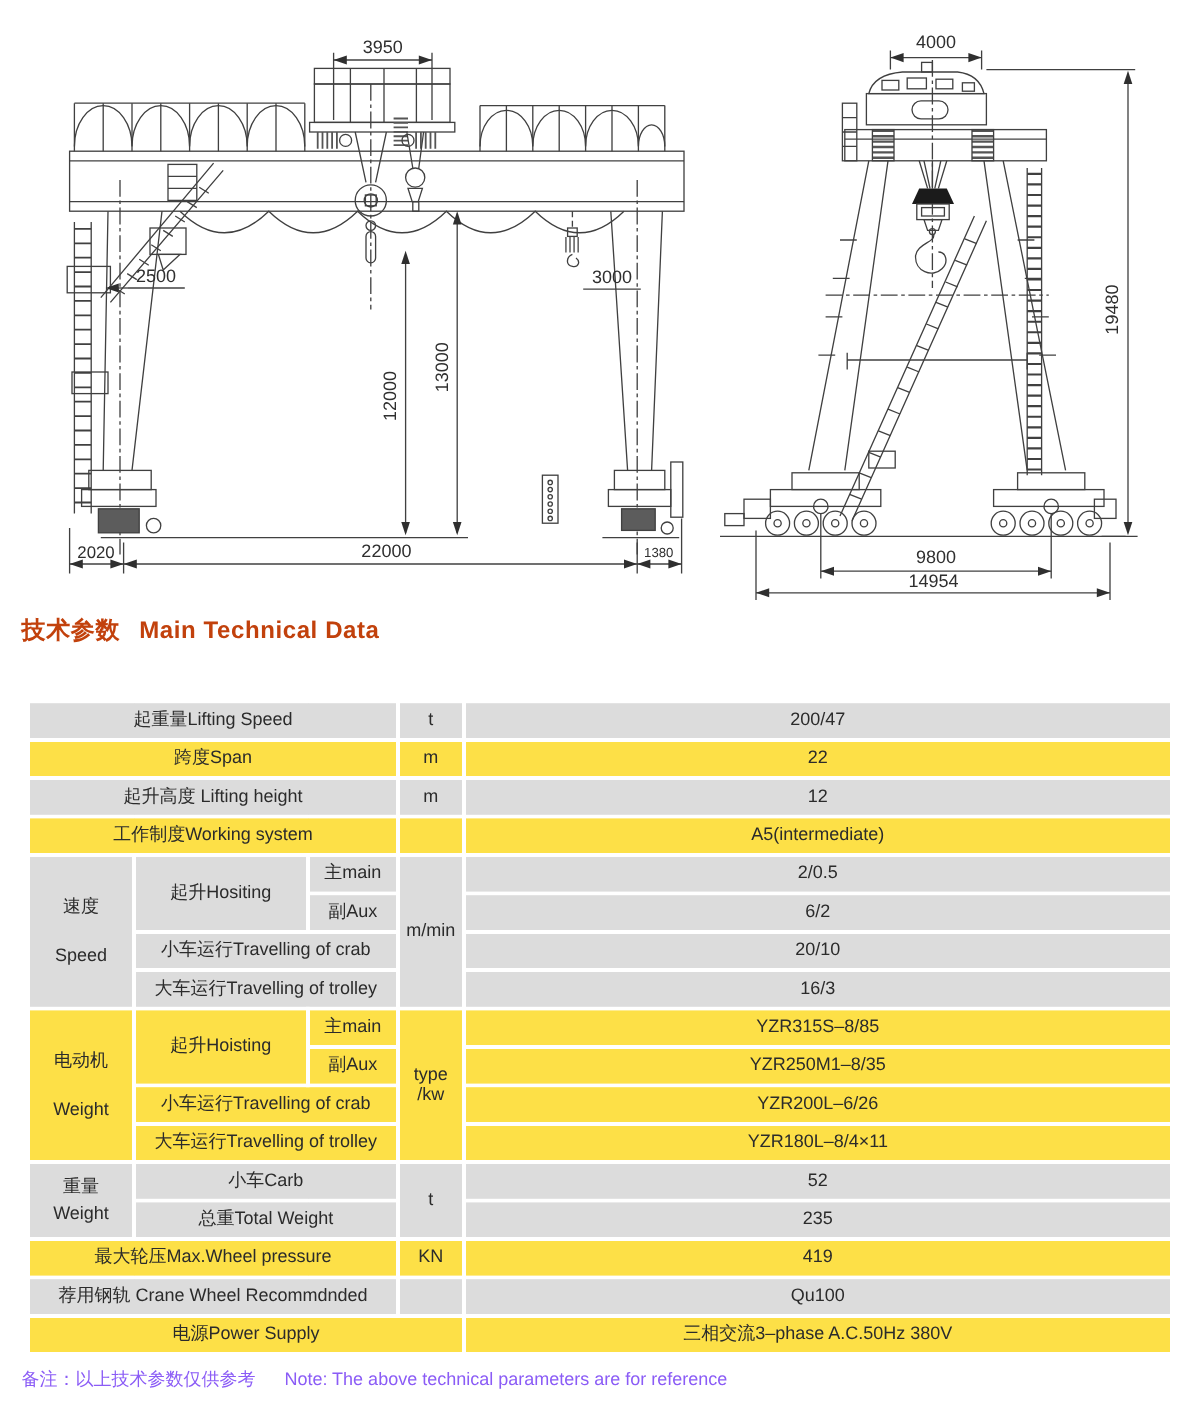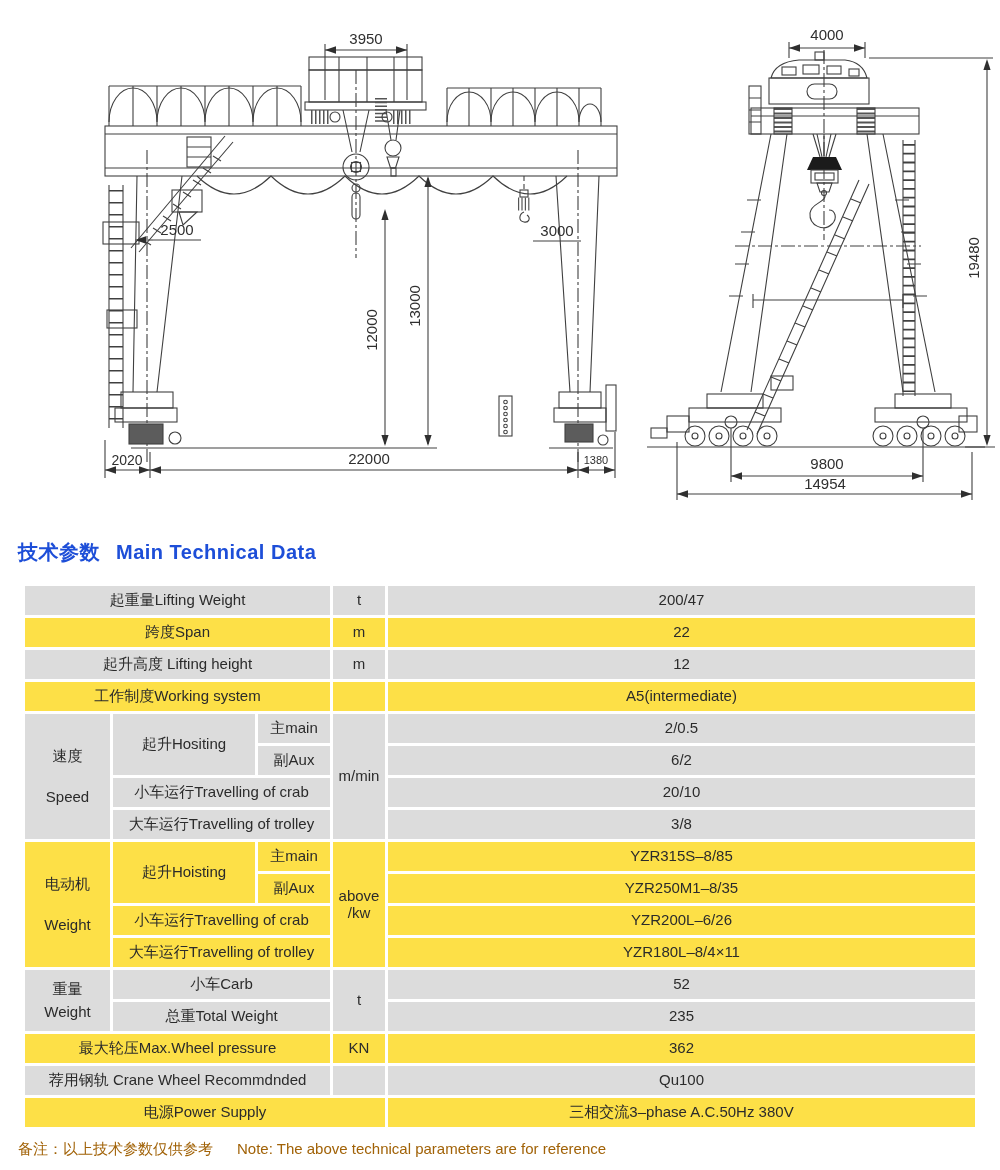--- a/index.html
+++ b/index.html
@@ -1,49 +1,49 @@
 <!DOCTYPE html>
 <html><head>
 <meta charset="utf-8">
 <style>
   html,body{margin:0;padding:0;}
   body{
     width:1000px;height:1170px;background:#ffffff;position:relative;
     font-family:"Liberation Sans","DejaVu Sans",sans-serif;
     -webkit-font-smoothing:antialiased;overflow:hidden;
   }
-  .drawing-area{position:absolute;left:0;top:0;width:796px;height:525px;padding-left:47px;}
+  .drawing-area{position:absolute;left:0;top:0;width:796px;height:525px;}
   svg text{font-family:"Liberation Sans","DejaVu Sans",sans-serif;fill:#2f2f2f;}
   .dim{font-size:15px;text-anchor:middle;}
   .dim-sm{font-size:11px;text-anchor:middle;}
   .dim-md{font-size:14px;text-anchor:middle;}
 
   .section-title{
-    position:absolute;left:18px;top:539px;
-    font-size:20px;font-weight:bold;color:#1d4ed8;letter-spacing:.5px;
+    position:absolute;left:18px;top:512px;
+    font-size:20px;font-weight:bold;color:#c2410c;letter-spacing:.5px;
     white-space:nowrap;
   }
   .section-title .en{margin-left:16px;}
 
   table.spec{
     position:absolute;left:22px;top:583px;width:956px;
     border-collapse:collapse;table-layout:fixed;
     font-size:15px;color:#2b2b2b;
   }
   table.spec td{
     border:3px solid #ffffff;text-align:center;vertical-align:middle;
     height:29px;padding:0 4px;line-height:1.12;overflow:hidden;white-space:nowrap;
   }
   tr.lt td{background:#dcdcdc;}
   tr.dk td{background:#fde047;}
   td.group div.gap{margin-top:24px;}
   td.group div.gap-sm{margin-top:6px;}
 
   .footer-note{
-    position:absolute;left:18px;top:1140px;font-size:15px;color:#a16207;white-space:nowrap;
+    position:absolute;left:18px;top:1140px;font-size:15px;color:#8b5cf6;white-space:nowrap;
   }
   .footer-note .en{margin-left:24px;}
 </style>
 </head>
 <body>
 
 <div class="drawing-area">
 <svg width="1000" height="525" viewBox="0 0 1000 525">
   <g stroke="#404040" stroke-width="1.1" fill="none">
 
@@ -314,21 +314,21 @@
 <table class="spec">
   <colgroup>
     <col style="width:88px">
       <col style="width:145px">
       <col style="width:75px">
       <col style="width:55px">
       <col>
   </colgroup>
   <tbody>
     <tr class="lt">
-      <td colspan="3">起重量Lifting Weight</td>
+      <td colspan="3">起重量Lifting Speed</td>
       <td>t</td>
       <td>200/47</td>
     </tr>
     <tr class="dk">
       <td colspan="3">跨度Span</td>
       <td>m</td>
       <td>22</td>
     </tr>
     <tr class="lt">
       <td colspan="3">起升高度 Lifting height</td>
@@ -354,32 +354,32 @@
     <tr class="lt">
       <td>副Aux</td>
       <td>6/2</td>
     </tr>
     <tr class="lt">
       <td colspan="2">小车运行Travelling of crab</td>
       <td>20/10</td>
     </tr>
     <tr class="lt">
       <td colspan="2">大车运行Travelling of trolley</td>
-      <td>3/8</td>
+      <td>16/3</td>
     </tr>
 
     <tr class="dk">
       <td class="group" rowspan="4">
         <div>电动机</div>
         <div class="gap">Weight</div>
       </td>
       <td rowspan="2">起升Hoisting</td>
       <td>主main</td>
       <td rowspan="4">
-        <div>above</div>
+        <div>type</div>
         <div>/kw</div>
       </td>
       <td>YZR315S–8/85</td>
     </tr>
     <tr class="dk">
       <td>副Aux</td>
       <td>YZR250M1–8/35</td>
     </tr>
     <tr class="dk">
       <td colspan="2">小车运行Travelling  of crab</td>
@@ -400,21 +400,21 @@
       <td>52</td>
     </tr>
     <tr class="lt">
       <td colspan="2">总重Total Weight</td>
       <td>235</td>
     </tr>
 
     <tr class="dk">
       <td colspan="3">最大轮压Max.Wheel pressure</td>
       <td>KN</td>
-      <td>362</td>
+      <td>419</td>
     </tr>
     <tr class="lt">
       <td colspan="3">荐用钢轨 Crane Wheel Recommdnded</td>
       <td></td>
       <td>Qu100</td>
     </tr>
     <tr class="dk">
       <td colspan="4">电源Power Supply</td>
       <td>三相交流3–phase A.C.50Hz 380V</td>
     </tr>

